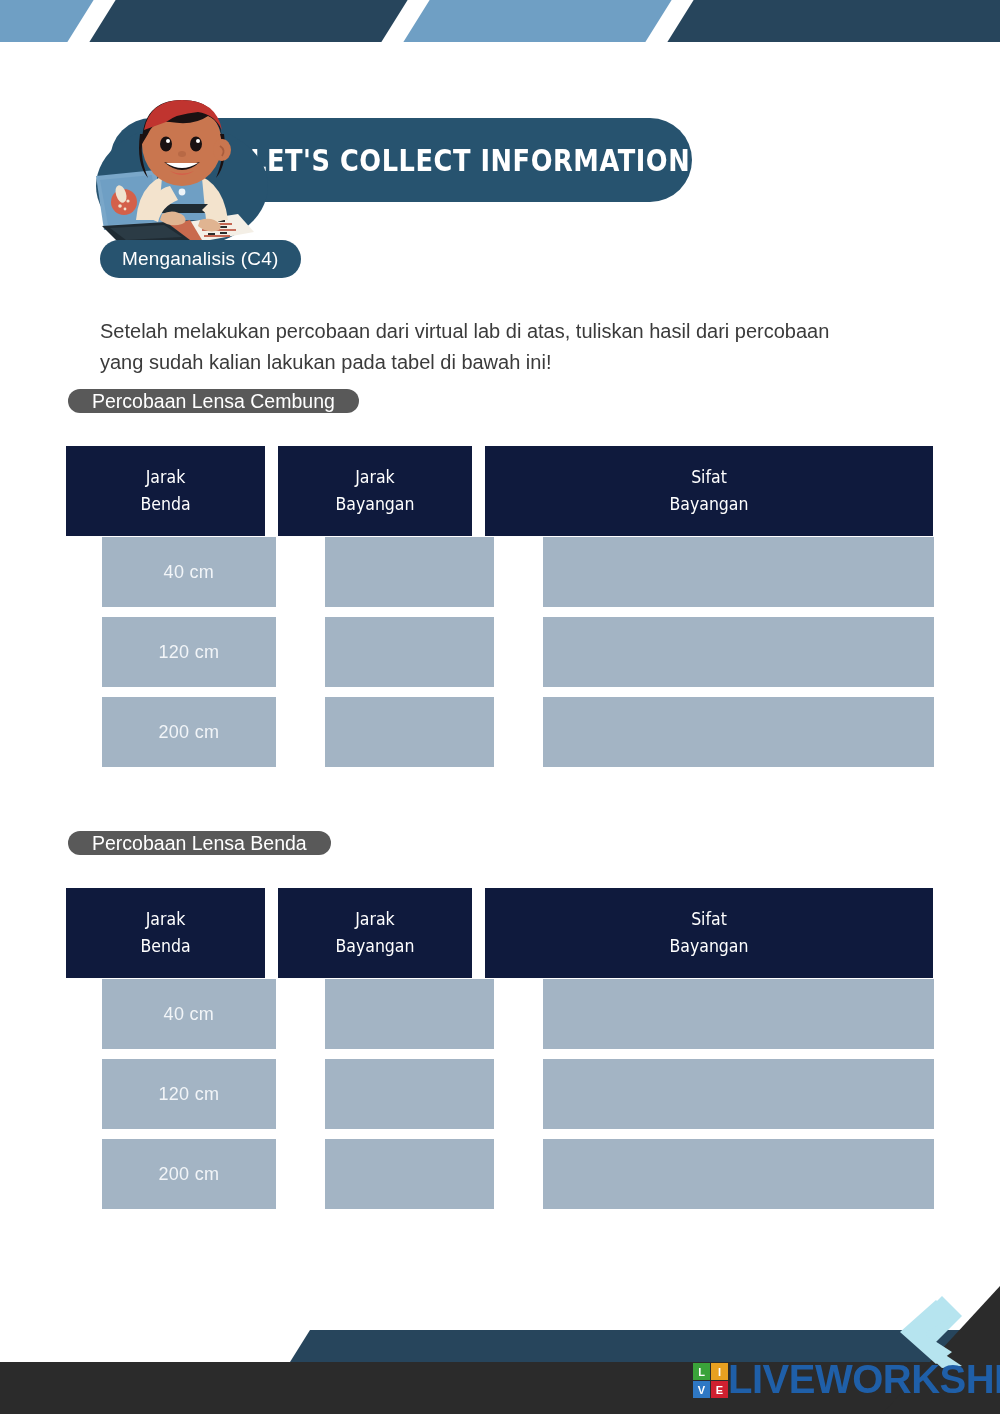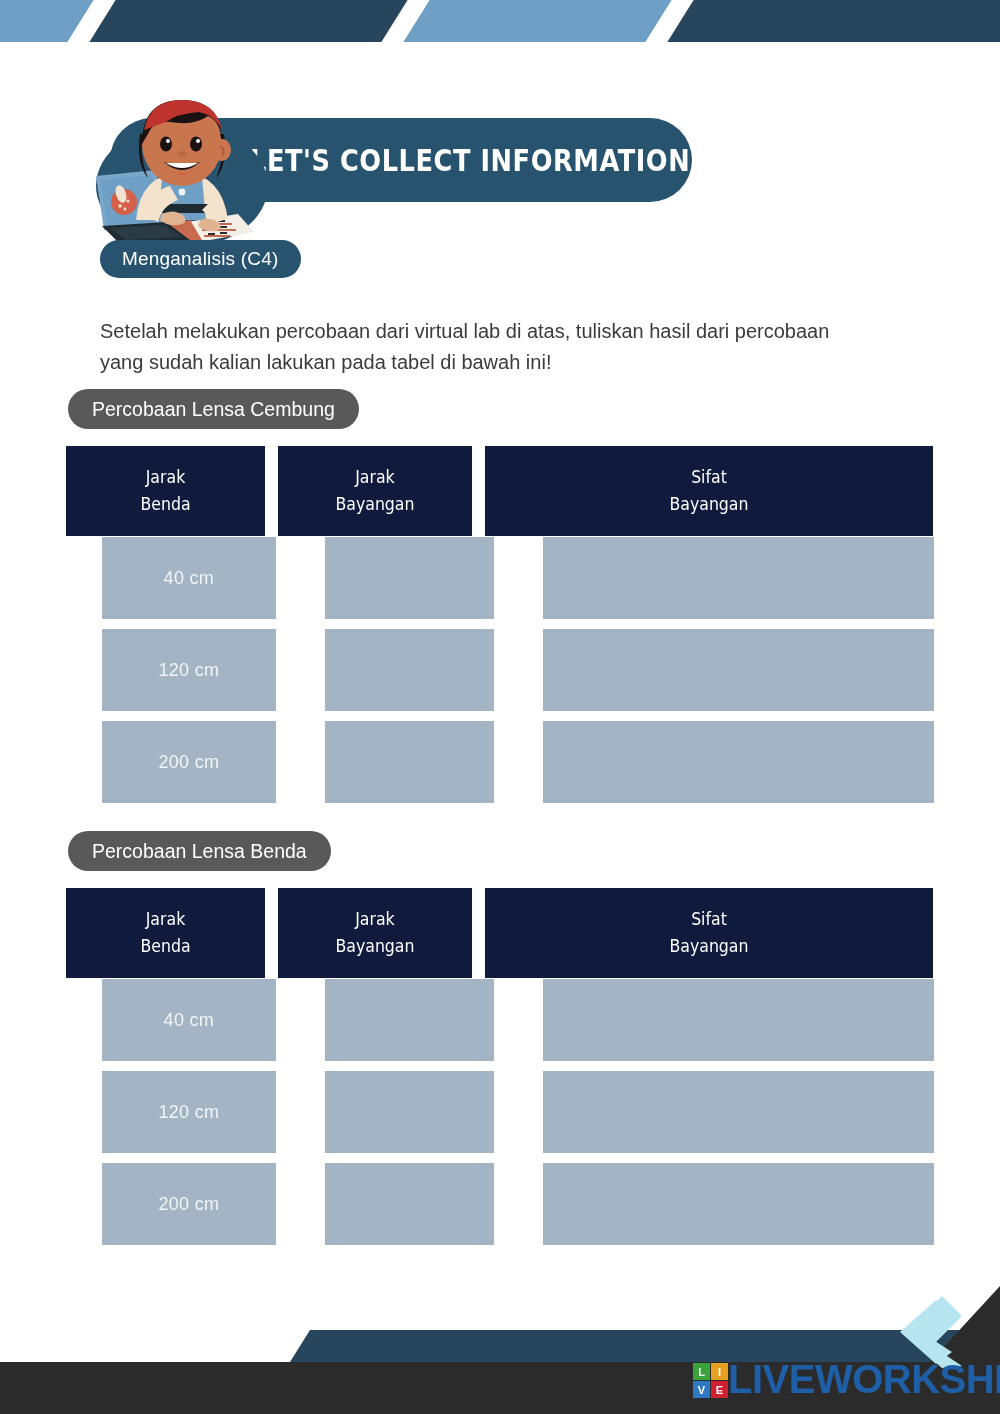--- a/index.html
+++ b/index.html
@@ -61,21 +61,21 @@
   }
 
   
   .intro{
     position:absolute;left:100px;top:296px;width:740px;
     color:#3b3b3b;font-size:20px;line-height:31px;
   }
 
   
   .sec-pill{
-    position:absolute;height:40px;padding:0 24px;
+    position:absolute;height:24px;padding:0 24px;
     background:#595959;border-radius:20px;
     display:flex;align-items:center;
   }
   .sec-pill span{color:#ffffff;font-size:19.5px;white-space:nowrap;}
   #sec-pill-1{left:68px;top:389px;}
   #sec-pill-2{left:68px;top:831px;}
 
   
   .table{position:absolute;left:66px;width:868px;}
   #table-1{top:446px;}
@@ -97,21 +97,21 @@
     height:90px;
     justify-content:center;
     text-align:center;
   }
   .head .cell span{
     color:#ffffff;font-size:17.5px;line-height:27px;
     font-family:"DejaVu Sans Condensed","Liberation Sans Narrow","Liberation Sans",sans-serif;
     white-space:pre-line;
   }
 
-  .body .cell{height:82px;margin-left:36px;}
+  .body .cell{height:70px;margin-left:36px;}
   .body .cell.c1{justify-content:center;}
   .body .cell.c1 span{
     color:#f2f5f8;font-size:18px;letter-spacing:0.3px;
   }
 
   
   .footer-dark{
     position:absolute;left:0;bottom:0;width:1000px;height:72px;
     background:#2b2b2b;
   }

